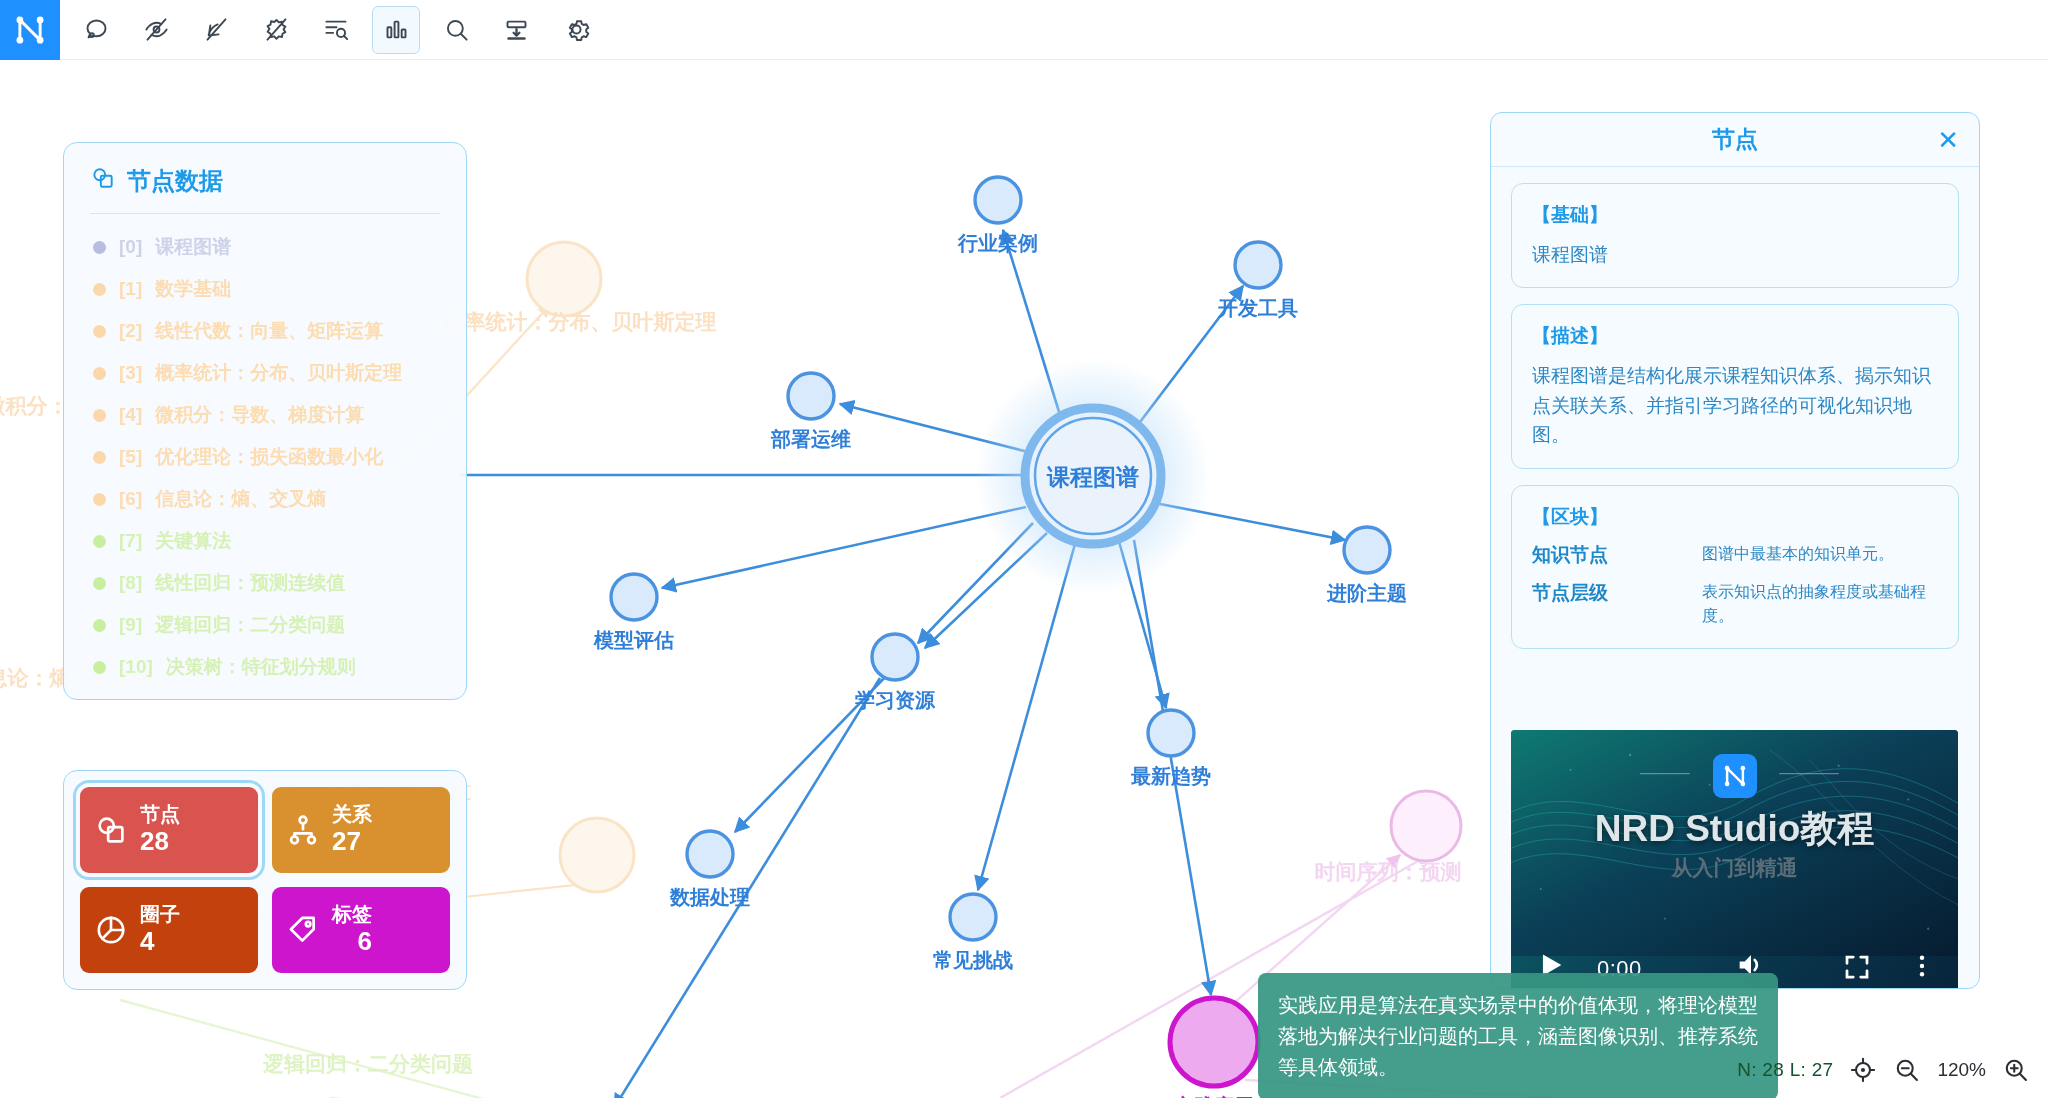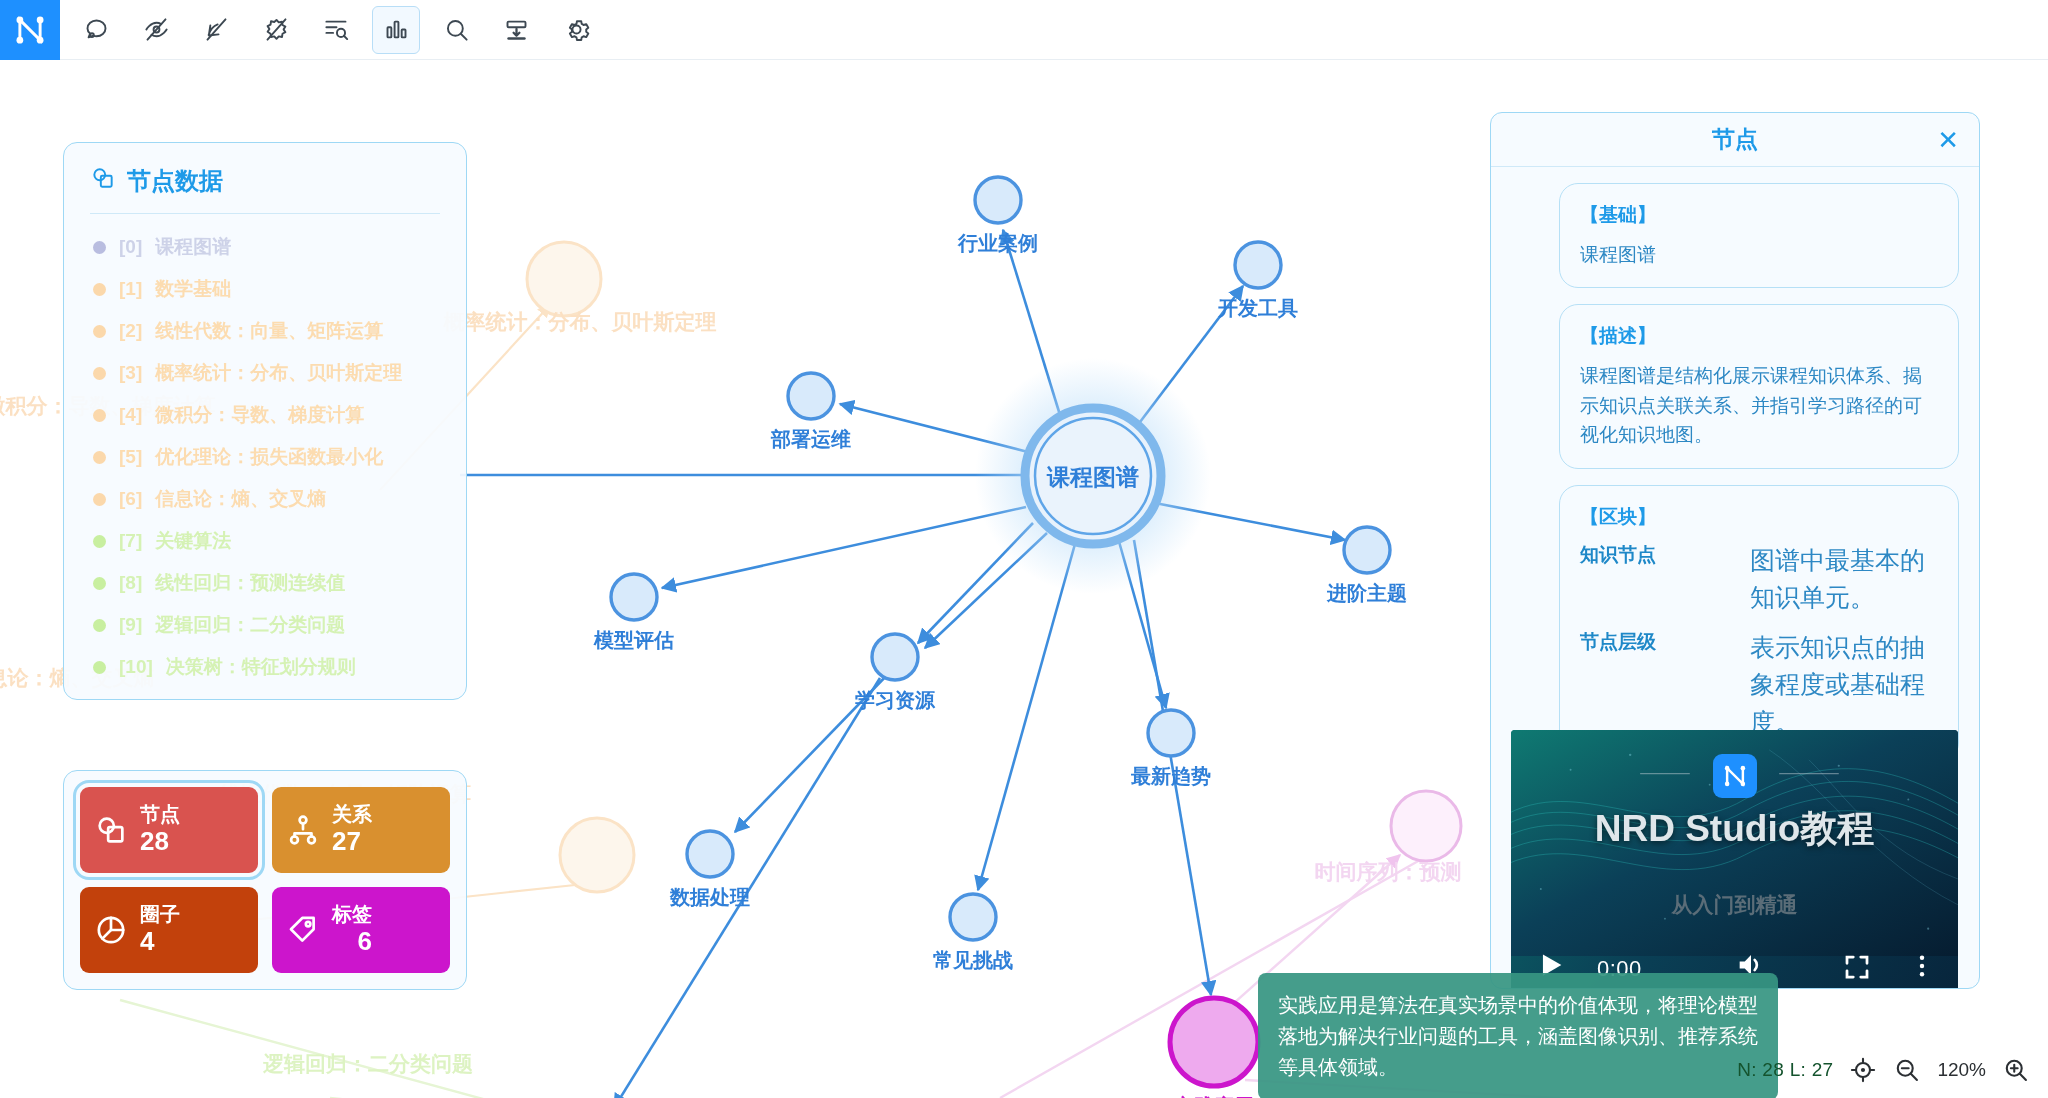--- a/index.html
+++ b/index.html
@@ -98,28 +98,28 @@
     justify-content: center; border-bottom: 1px solid #cfe9f8;
   }
   #detail-title { font-size: 23px; font-weight: bold; color: #1e9ae8; }
   #detail-close {
     position: absolute; right: 20px; top: 50%; transform: translateY(-50%);
     font-size: 26px; color: #1e9ae8; cursor: pointer; line-height: 1;
     font-weight: 500;
   }
   #detail-body { padding: 16px 20px; }
   .detail-card {
-    border: 1px solid #b6e0f6; border-radius: 19px;
-    background: #f6fbff; padding: 18px 20px; margin-bottom: 16px; margin-left: 48px;
+    border: 1px solid #b6e0f6; border-radius: 12px;
+    background: #f6fbff; padding: 18px 20px; margin-bottom: 16px;
   }
   .detail-card-label { font-size: 19px; font-weight: bold; color: #1e9ae8; margin-bottom: 12px; }
   .detail-card-text { font-size: 19px; color: #2d88c4; line-height: 1.55; }
   .kv-row { display: flex; gap: 20px; margin-top: 12px; }
   .kv-key { font-size: 19px; font-weight: bold; color: #1e88c8; flex: 0 0 150px; }
-  .kv-val { font-size: 25px; color: #2d88c4; line-height: 1.5; }
+  .kv-val { font-size: 16px; color: #2d88c4; line-height: 1.5; }
 
   
   #video-wrap {
     position: absolute; left: 20px; right: 21px; top: 617px; height: 282px;
     border-radius: 4px; overflow: hidden;
     background: linear-gradient(125deg,#0c6b6b 0%,#0a3f55 45%,#07243b 100%);
     padding-left: 8px;
   }
   #video-bg { position: absolute; inset: 0; }
   #video-logo {
@@ -128,21 +128,21 @@
     display: flex; align-items: center; justify-content: center;
   }
   #video-logo svg { width: 28px; height: 28px; }
   #video-title {
     position: absolute; left: 0; right: 0; top: 74px; text-align: center;
     font-size: 37px; font-weight: bold; color: #dfe6ea;
     text-shadow: 0 2px 6px rgba(0,0,0,.55);
   }
   #video-subtitle {
     position: absolute; left: 0; right: 0; top: 124px; text-align: center;
-    font-size: 21px; font-weight: bold; color: #5b6d78; margin-top: 37px;
+    font-size: 21px; font-weight: bold; color: #5b6d78;
   }
   #video-controls {
     position: absolute; left: 0; right: 0; bottom: 30px; height: 42px;
     display: flex; align-items: flex-end; padding: 0 22px; gap: 16px;
   }
   #video-controls .vc { cursor: pointer; display: flex; align-items: center;
                         justify-content: center; color: #fff; }
   #vc-play { width: 34px; height: 34px; }
   #vc-time { font-size: 22px; color: #fff; margin-left: 14px; letter-spacing: .5px; }
   #vc-volume { margin-left: 76px; width: 34px; height: 34px; }

